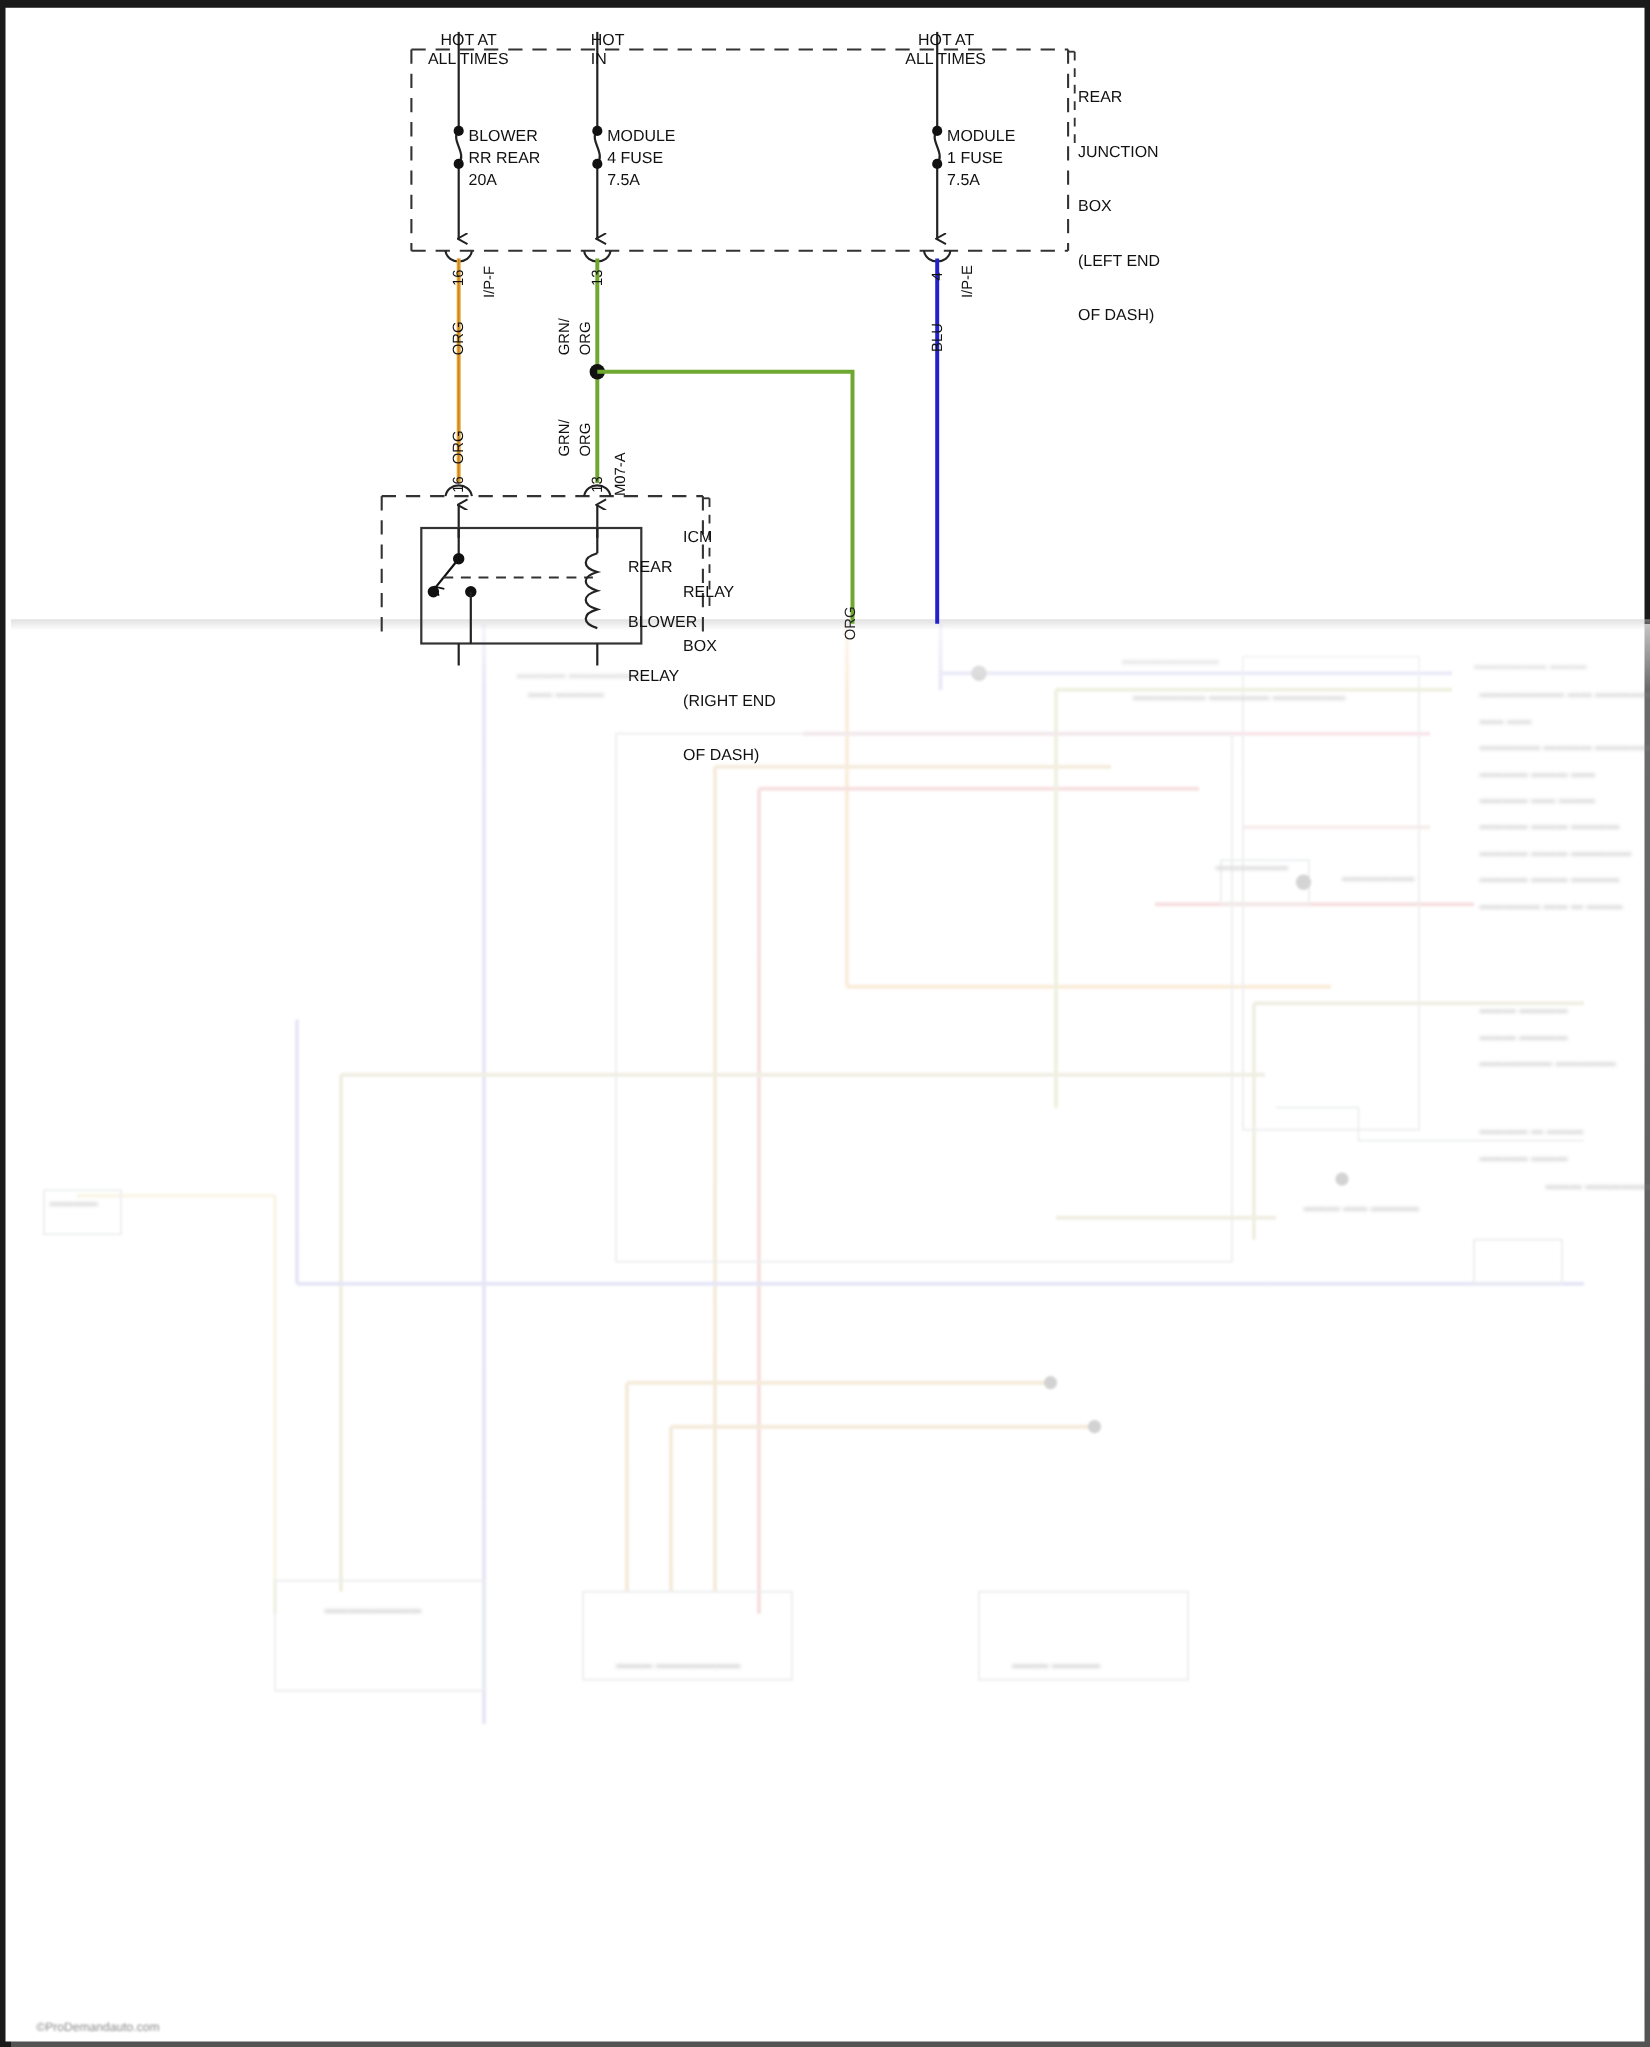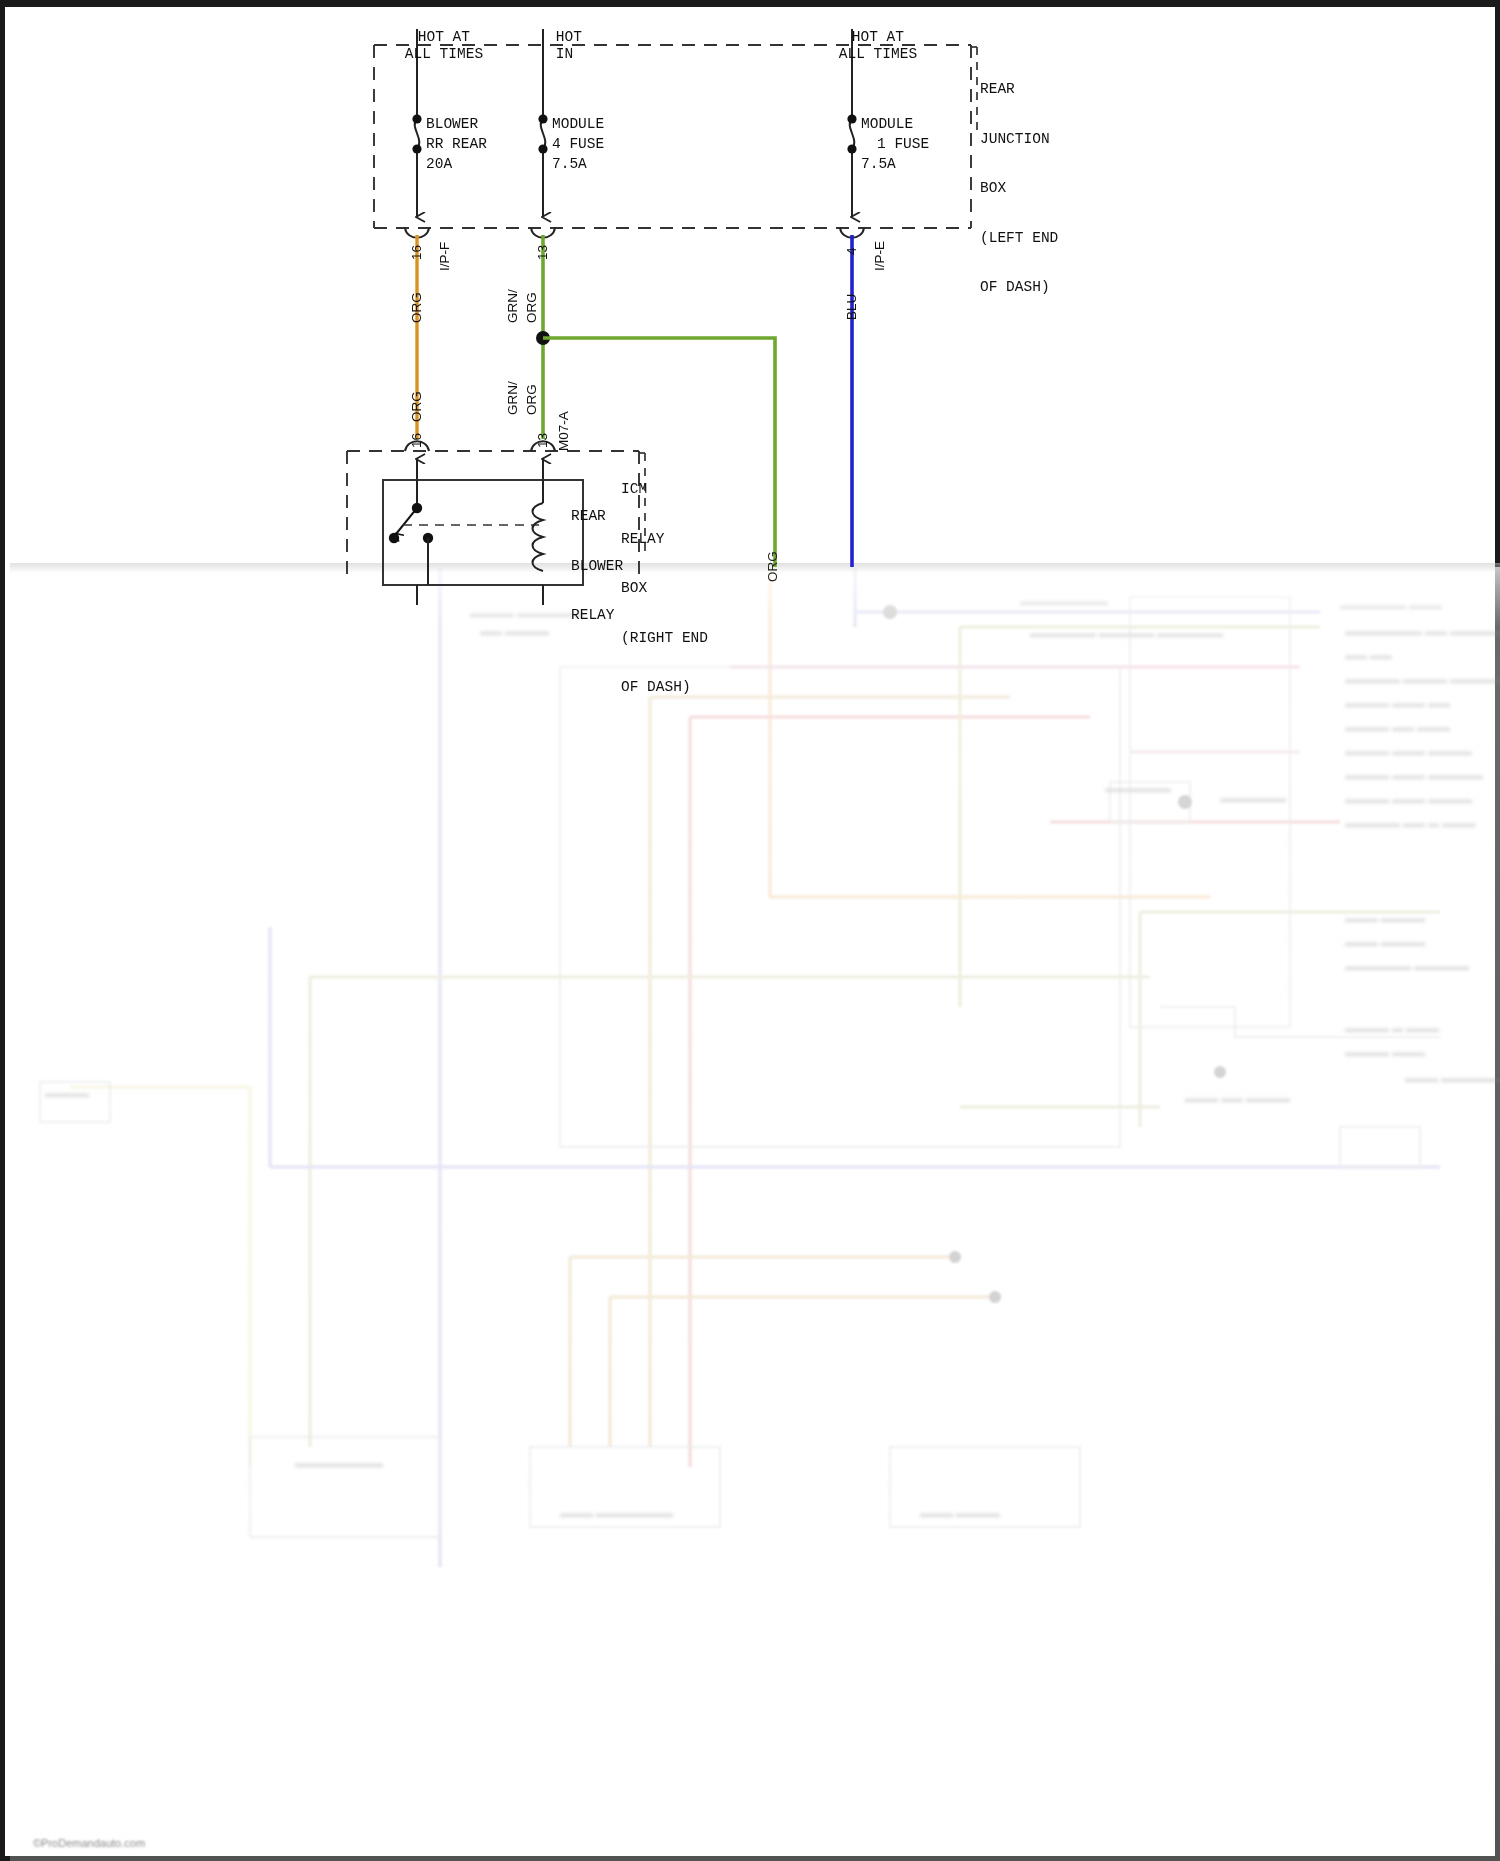--- a/index.html
+++ b/index.html
@@ -18,21 +18,21 @@
   }
   #stage { position:absolute; left:0; top:0; width:1500px; height:1861px; }
 
   svg.layer { position:absolute; left:0; top:0; width:1500px; height:1861px; overflow:visible; }
 
   .lbl {
     position:absolute; font-family:"Liberation Sans", sans-serif;
     color:#111; white-space:pre; line-height:1.14;
   }
   .lbl.s13 { font-size:13.5px; }
-  .lbl.s14 { font-size:14.5px;font-family:Liberation Mono, monospace; }
+  .lbl.s14 { font-size:14.5px; }
   .rot { transform-origin: 0 0; transform: rotate(-90deg); }
 
   
   #ghost {
     position:absolute; left:5px; top:560px; width:1490px; height:1296px;
     overflow:hidden; pointer-events:none;
   }
   #ghostinner {
     position:absolute; left:0; top:0; width:1490px; height:1296px;
     opacity:0.30; filter: blur(1.1px);
@@ -277,21 +277,21 @@
 
   <div class="lbl s14" style="left:421px; top:109px;"><span>BLOWER</span></div>
   <div class="lbl s14" style="left:421px; top:129px;"><span>RR REAR</span></div>
   <div class="lbl s14" style="left:421px; top:149px;"><span>20A</span></div>
 
   <div class="lbl s14" style="left:547px; top:109px;"><span>MODULE</span></div>
   <div class="lbl s14" style="left:547px; top:129px;"><span>4 FUSE</span></div>
   <div class="lbl s14" style="left:547px; top:149px;"><span>7.5A</span></div>
 
   <div class="lbl s14" style="left:856px; top:109px;"><span>MODULE</span></div>
-  <div class="lbl s14" style="left:856px; top:129px;margin-left:16px;"><span>1 FUSE</span></div>
+  <div class="lbl s14" style="left:856px; top:129px;"><span>1 FUSE</span></div>
   <div class="lbl s14" style="left:856px; top:149px;"><span>7.5A</span></div>
 
   <div class="lbl s14" style="left:975px; top:41px;">
     <div>REAR</div>
     <div>JUNCTION</div>
     <div>BOX</div>
     <div>(LEFT END</div>
     <div>OF DASH)</div>
   </div>
 

